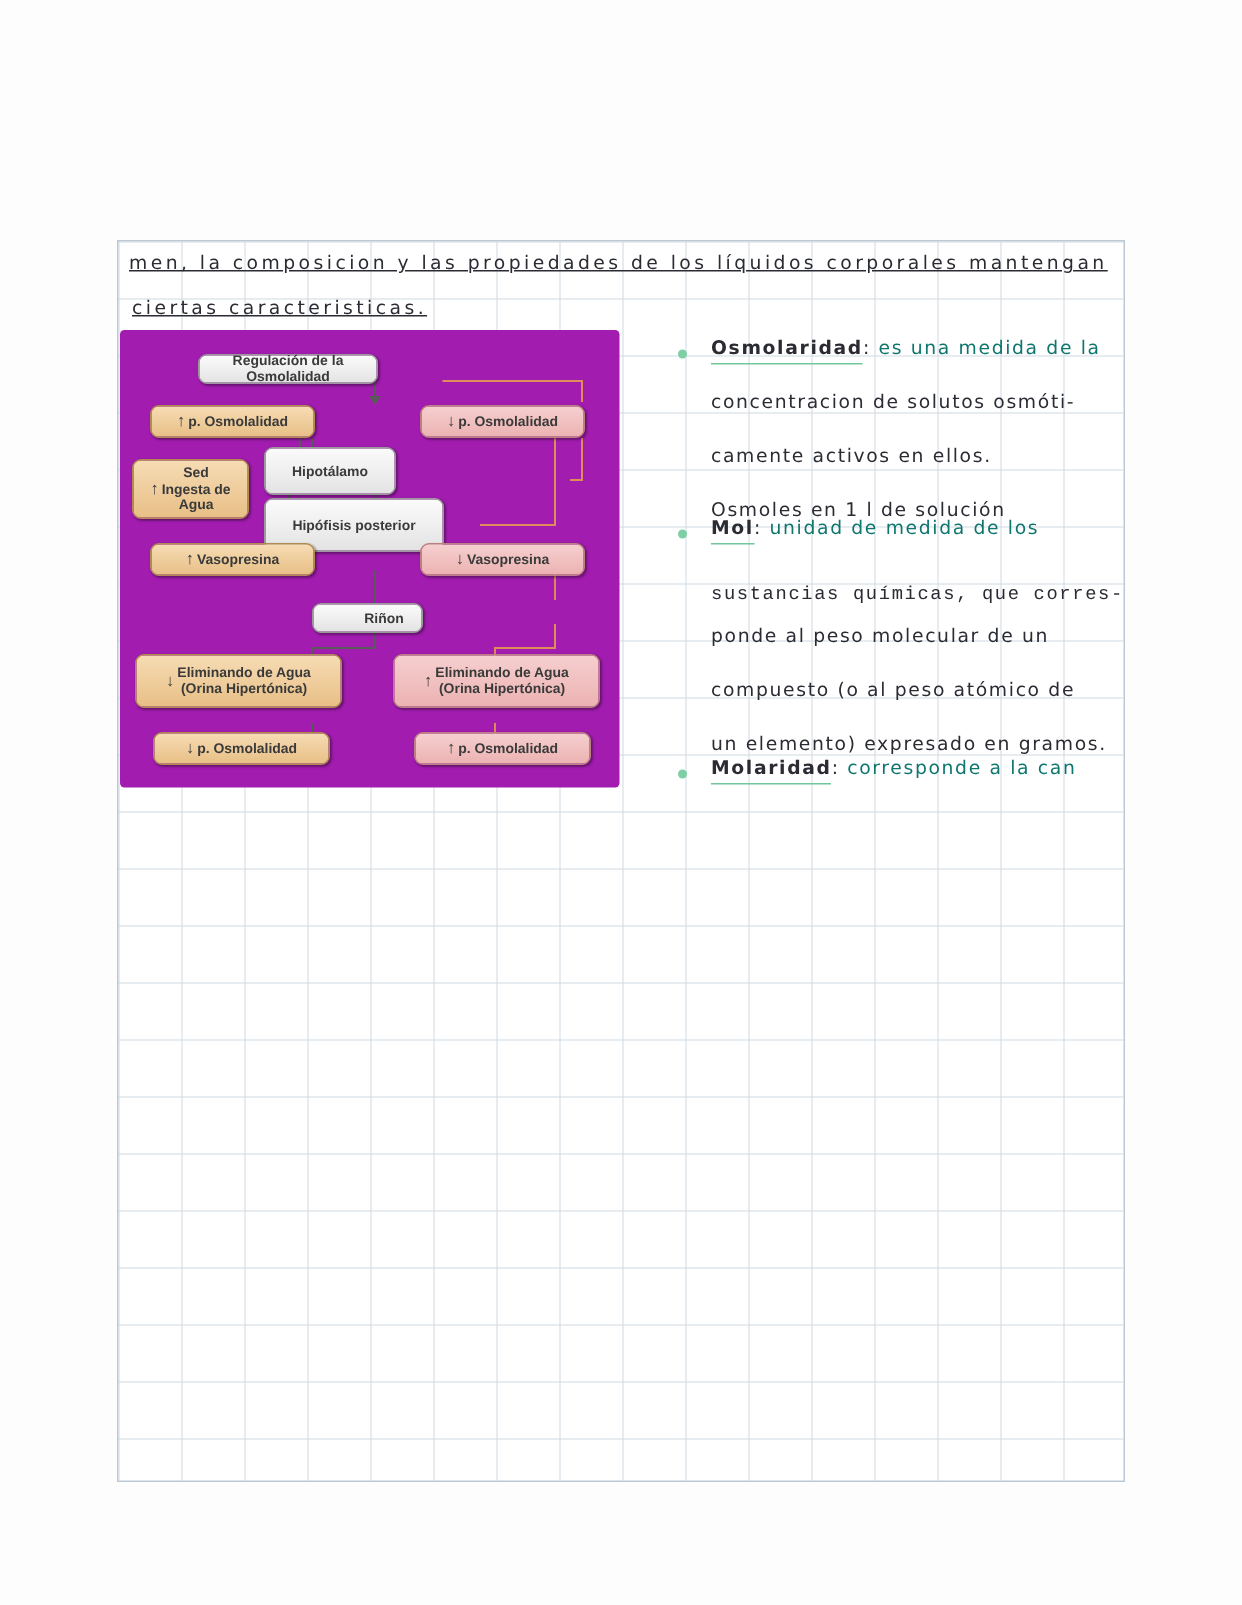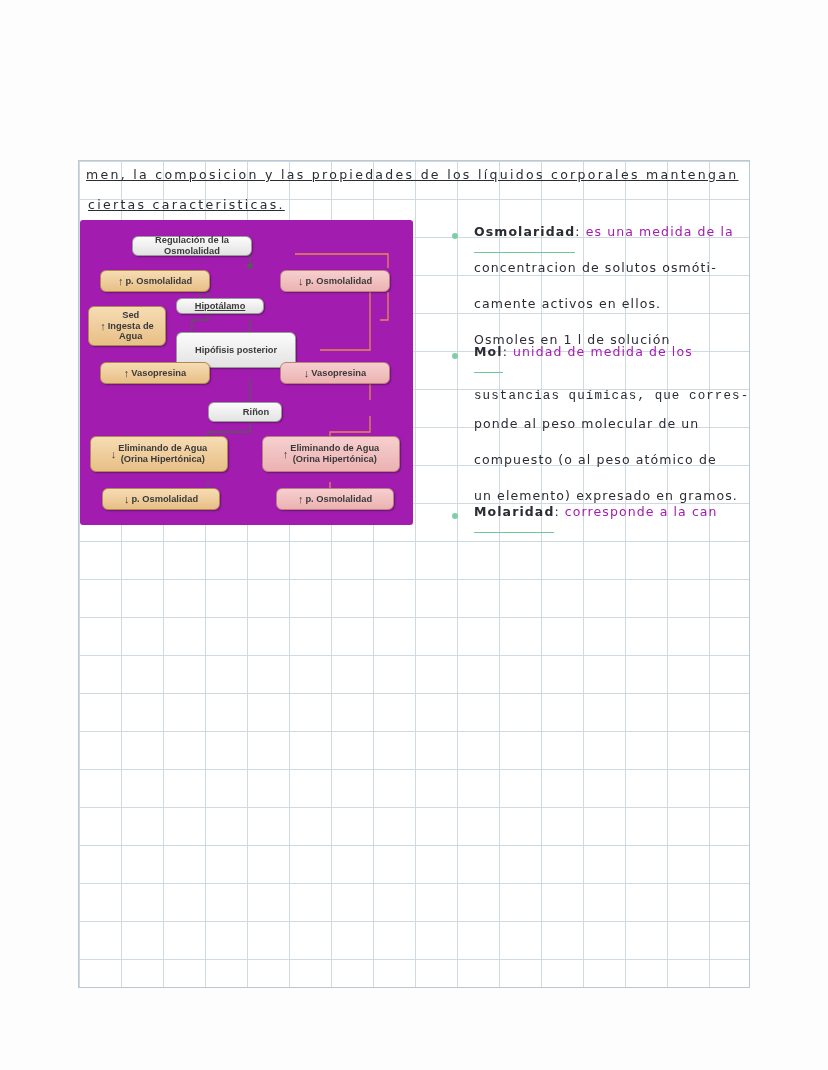--- a/index.html
+++ b/index.html
@@ -61,23 +61,23 @@
   #diagram svg{position:absolute;left:0;top:0;width:333px;height:305px;}
 
   
   #notes{position:absolute;left:440px;top:220px;width:310px;}
   .note-row{position:absolute;left:0;}
   .bullet{
     position:absolute;width:6px;height:6px;border-radius:50%;
     background:#7ecfa5;left:12px;
   }
   .nterm{
-    font-weight:bold;border-bottom:1.6px solid #6fc79a;padding-bottom:13px;margin-top:32px;
+    font-weight:bold;border-bottom:1.6px solid #6fc79a;padding-bottom:3px;margin-top:32px;
   }
-  .ntext{color:#a21caf;}
+  .ntext{color:#0f766e;}
 </style>
 </head>
 <body>
 
 <div id="sheet">
 
   <div id="grid"></div>
 
   <div class="line-text hand sp" id="top-line-1">men, la composicion  y  las  propiedades  de  los  líquidos  corporales  mantengan</div>
   <div class="line-text hand sp" id="top-line-2">ciertas  caracteristicas.</div>
@@ -111,21 +111,21 @@
     <div class="dbox gray" style="left:52px;top:16px;width:120px;height:20px;">Regulación de la Osmolalidad</div>
 
     <div class="dbox tan arrow-up" style="left:20px;top:50px;width:110px;height:22px;">p. Osmolalidad</div>
 
     <div class="dbox pink arrow-dn" style="left:200px;top:50px;width:110px;height:22px;">p. Osmolalidad</div>
 
     <div class="dbox tan arrow-up" style="left:8px;top:86px;width:78px;height:40px;white-space:pre-line;">Sed
 Ingesta de
 Agua</div>
 
-    <div class="dbox gray" style="left:96px;top:78px;width:88px;height:16px;text-decoration:underline;">Hipotálamo</div>
+    <div class="dbox gray" style="left:96px;top:78px;width:88px;height:32px;">Hipotálamo</div>
 
     <div class="dbox gray" style="left:96px;top:112px;width:120px;height:36px;">Hipófisis posterior</div>
 
     <div class="dbox tan arrow-up" style="left:20px;top:142px;width:110px;height:22px;">Vasopresina</div>
 
     <div class="dbox pink arrow-dn" style="left:200px;top:142px;width:110px;height:22px;">Vasopresina</div>
 
     <div class="dbox gray" style="left:128px;top:182px;width:74px;height:20px;padding-left:26px;">Riñon</div>
 
     <div class="dbox tan arrow-dn" style="left:10px;top:216px;width:138px;height:36px;white-space:pre-line;">Eliminando de Agua

